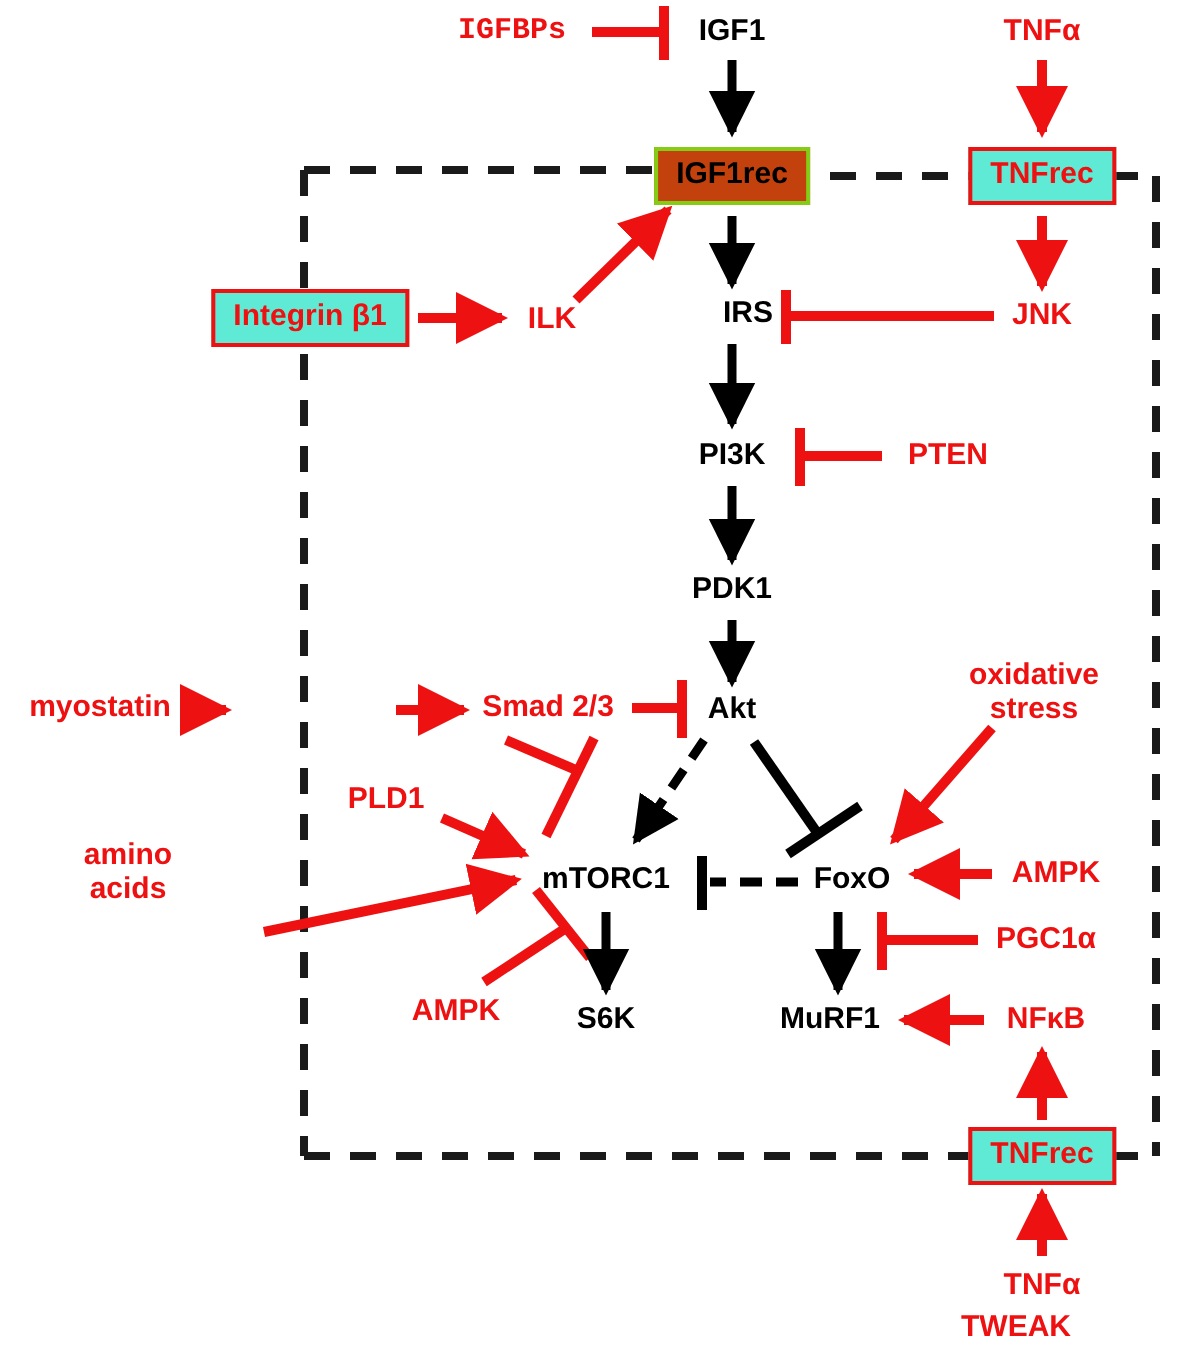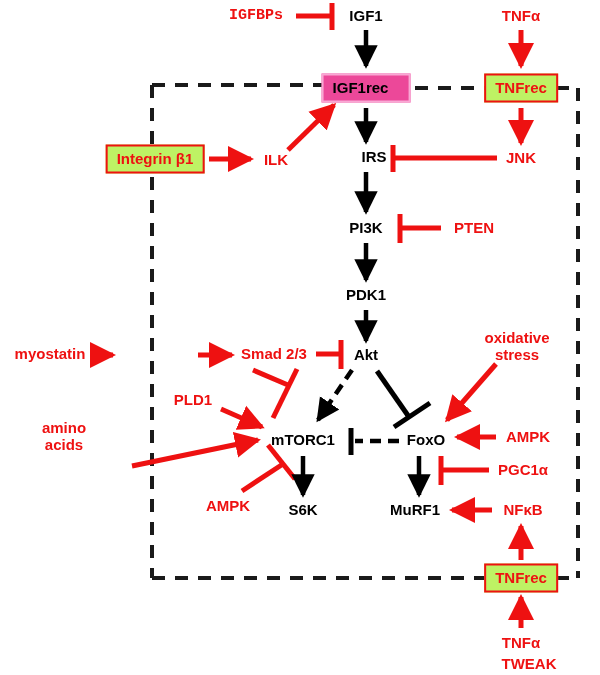--- a/index.html
+++ b/index.html
@@ -36,28 +36,28 @@
     transform: translate(-50%, -50%);
     letter-spacing: 0px;
   }
   .node-black {
     color: #000000;
   }
   .node-red {
     color: #ee1111;
   }
   .node-boxed {
-    border: 2px solid #f9a8d4;
-    background: #ec4899;
-    padding: 4px 20px 5px 9px;
+    border: 2px solid #84cc16;
+    background: #c2410c;
+    padding: 4px 9px 5px 9px;
     transform: translate(-50%, -50%);
   }
   .node-boxed-red {
     border: 2px solid #ee1111;
-    background: #bef264;
+    background: #5eead4;
     color: #ee1111;
     padding: 4px 9px 5px 9px;
     transform: translate(-50%, -50%);
   }
   .two-line {
     line-height: 17px;
   }
 </style>
 </head>
 <body>
@@ -282,15 +282,15 @@
 acids</div>
   <div class="node-label node-red" style="left:523px; top:470px;">PGC1α</div>
 
   <div class="node-label node-red" style="left:228px; top:506px;">AMPK</div>
   <div class="node-label node-black" style="left:303px; top:510px;">S6K</div>
   <div class="node-label node-black" style="left:415px; top:510px;">MuRF1</div>
   <div class="node-label node-red" style="left:523px; top:510px;text-align:center;">NFκB</div>
 
   <div class="node-label node-boxed-red" style="left:521px; top:578px;">TNFrec</div>
   <div class="node-label node-red" style="left:521px; top:643px;">TNFα</div>
-  <div class="node-label node-red" style="left:529px; top:664px;">TWEAK</div>
+  <div class="node-label node-red" style="left:508px; top:664px;">TWEAK</div>
 
 </div>
 
 </body></html>

